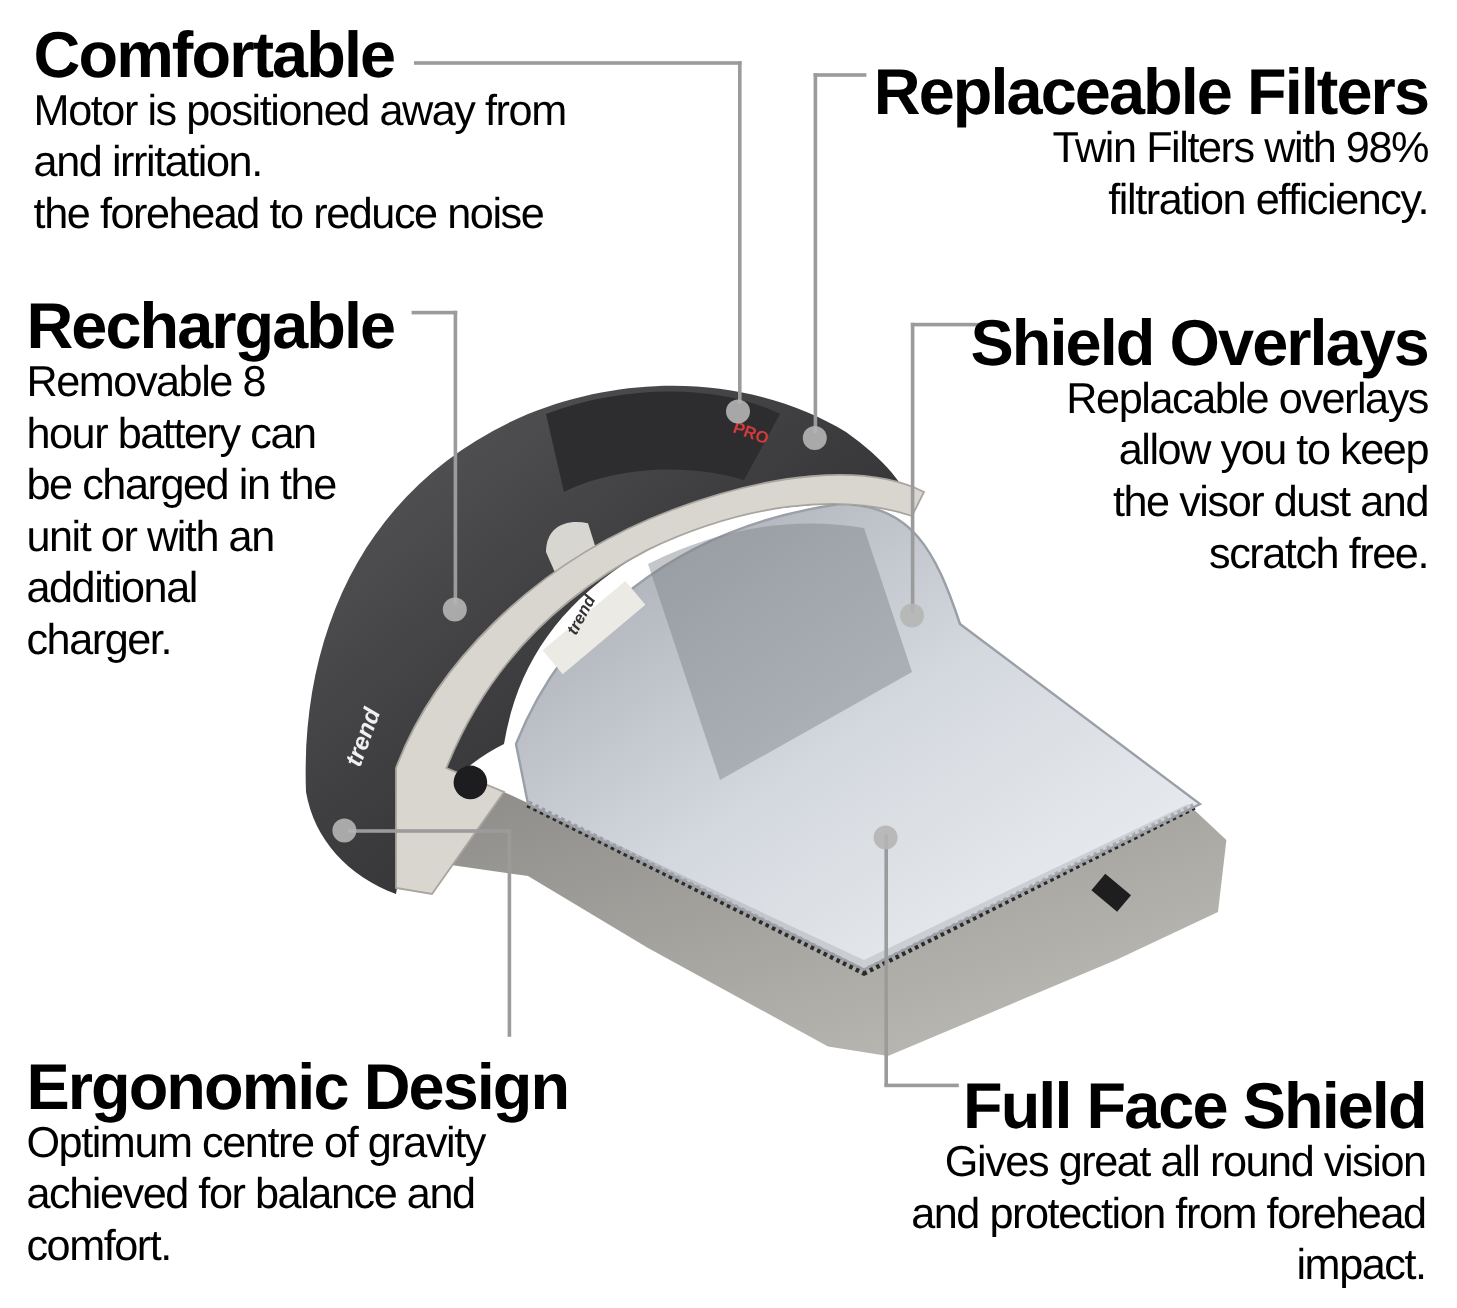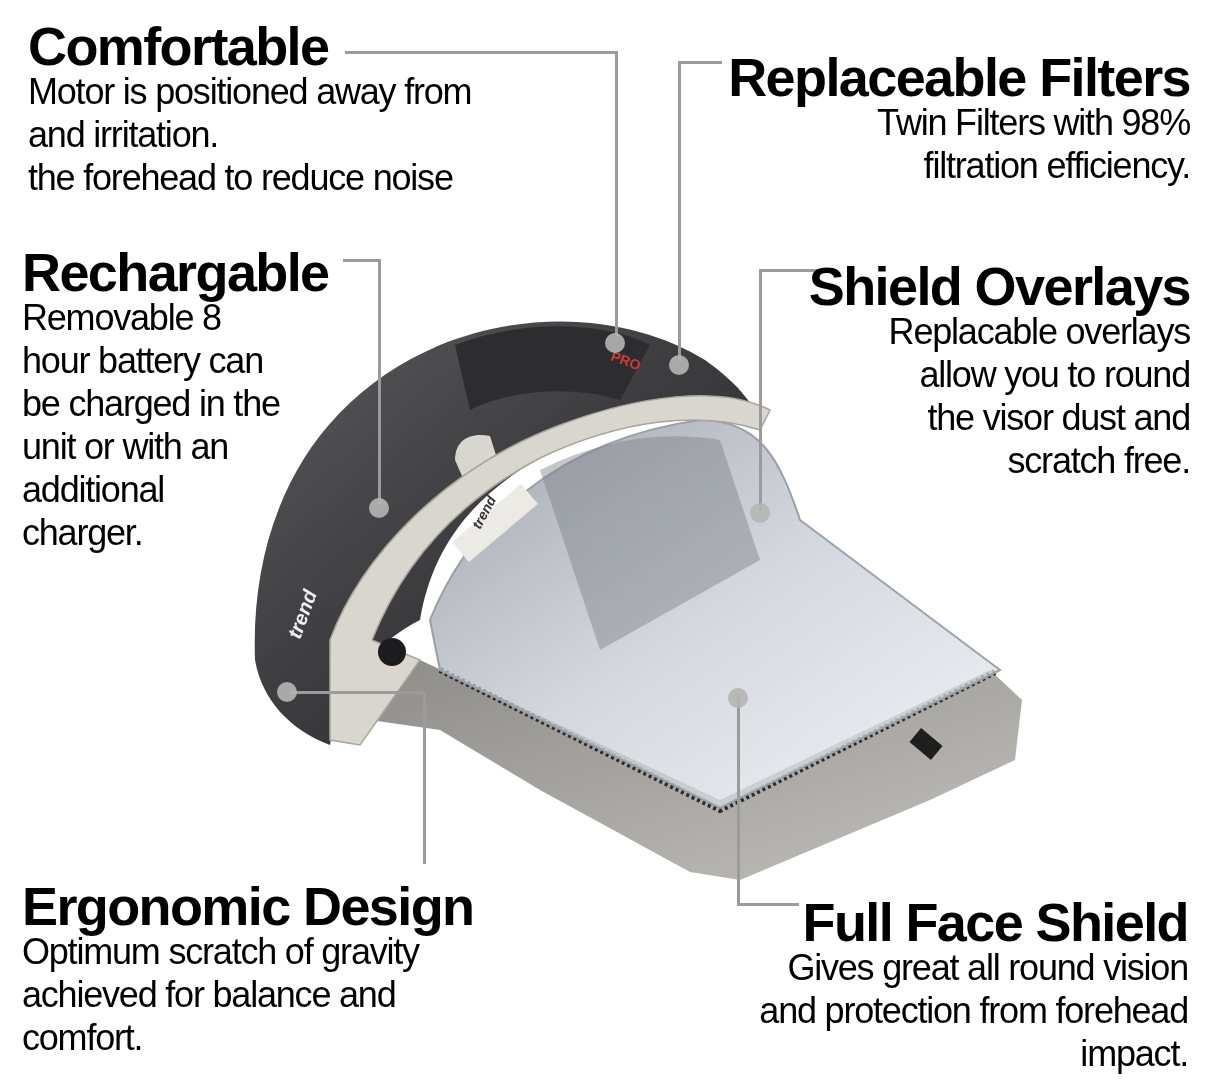--- a/index.html
+++ b/index.html
@@ -115,30 +115,30 @@
     <div>unit or with an</div>
     <div>additional</div>
     <div>charger.</div>
   </div>
 </div>
 
 <div class="feature right" style="right:24px; top:246px;">
   <div class="title">Shield Overlays</div>
   <div class="desc">
     <div>Replacable overlays</div>
-    <div>allow you to round</div>
+    <div>allow you to keep</div>
     <div>the visor dust and</div>
     <div>scratch free.</div>
   </div>
 </div>
 
 <div class="feature" style="left:22px; top:882px;">
   <div class="title">Ergonomic Design</div>
   <div class="desc">
-    <div>Optimum scratch of gravity</div>
+    <div>Optimum centre of gravity</div>
     <div>achieved for balance and</div>
     <div>comfort.</div>
   </div>
 </div>
 
 <div class="feature right" style="right:26px; top:882px;">
   <div class="title">Full Face Shield</div>
   <div class="desc">
     <div>Gives great all round vision</div>
     <div>and protection from forehead</div>

